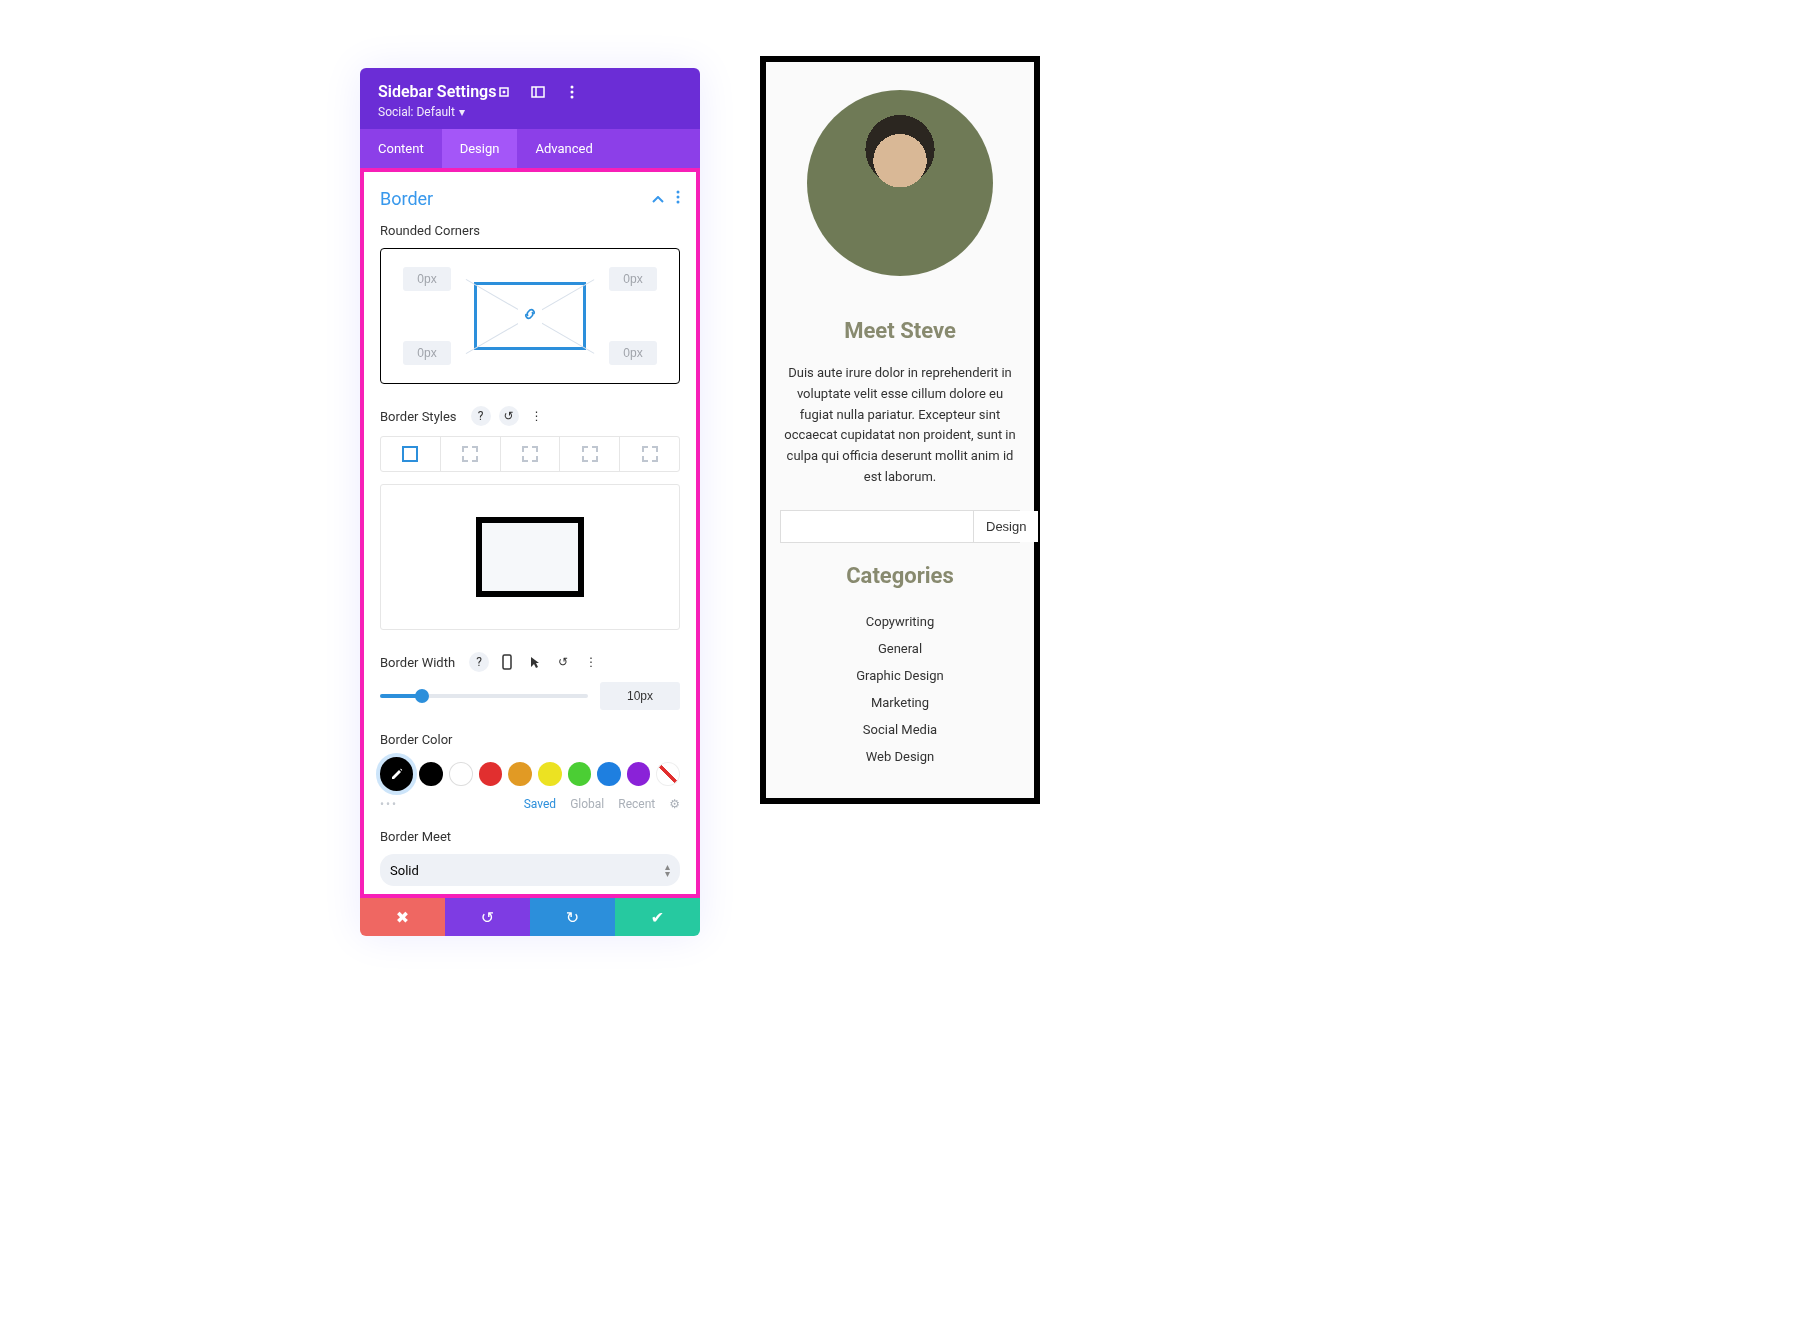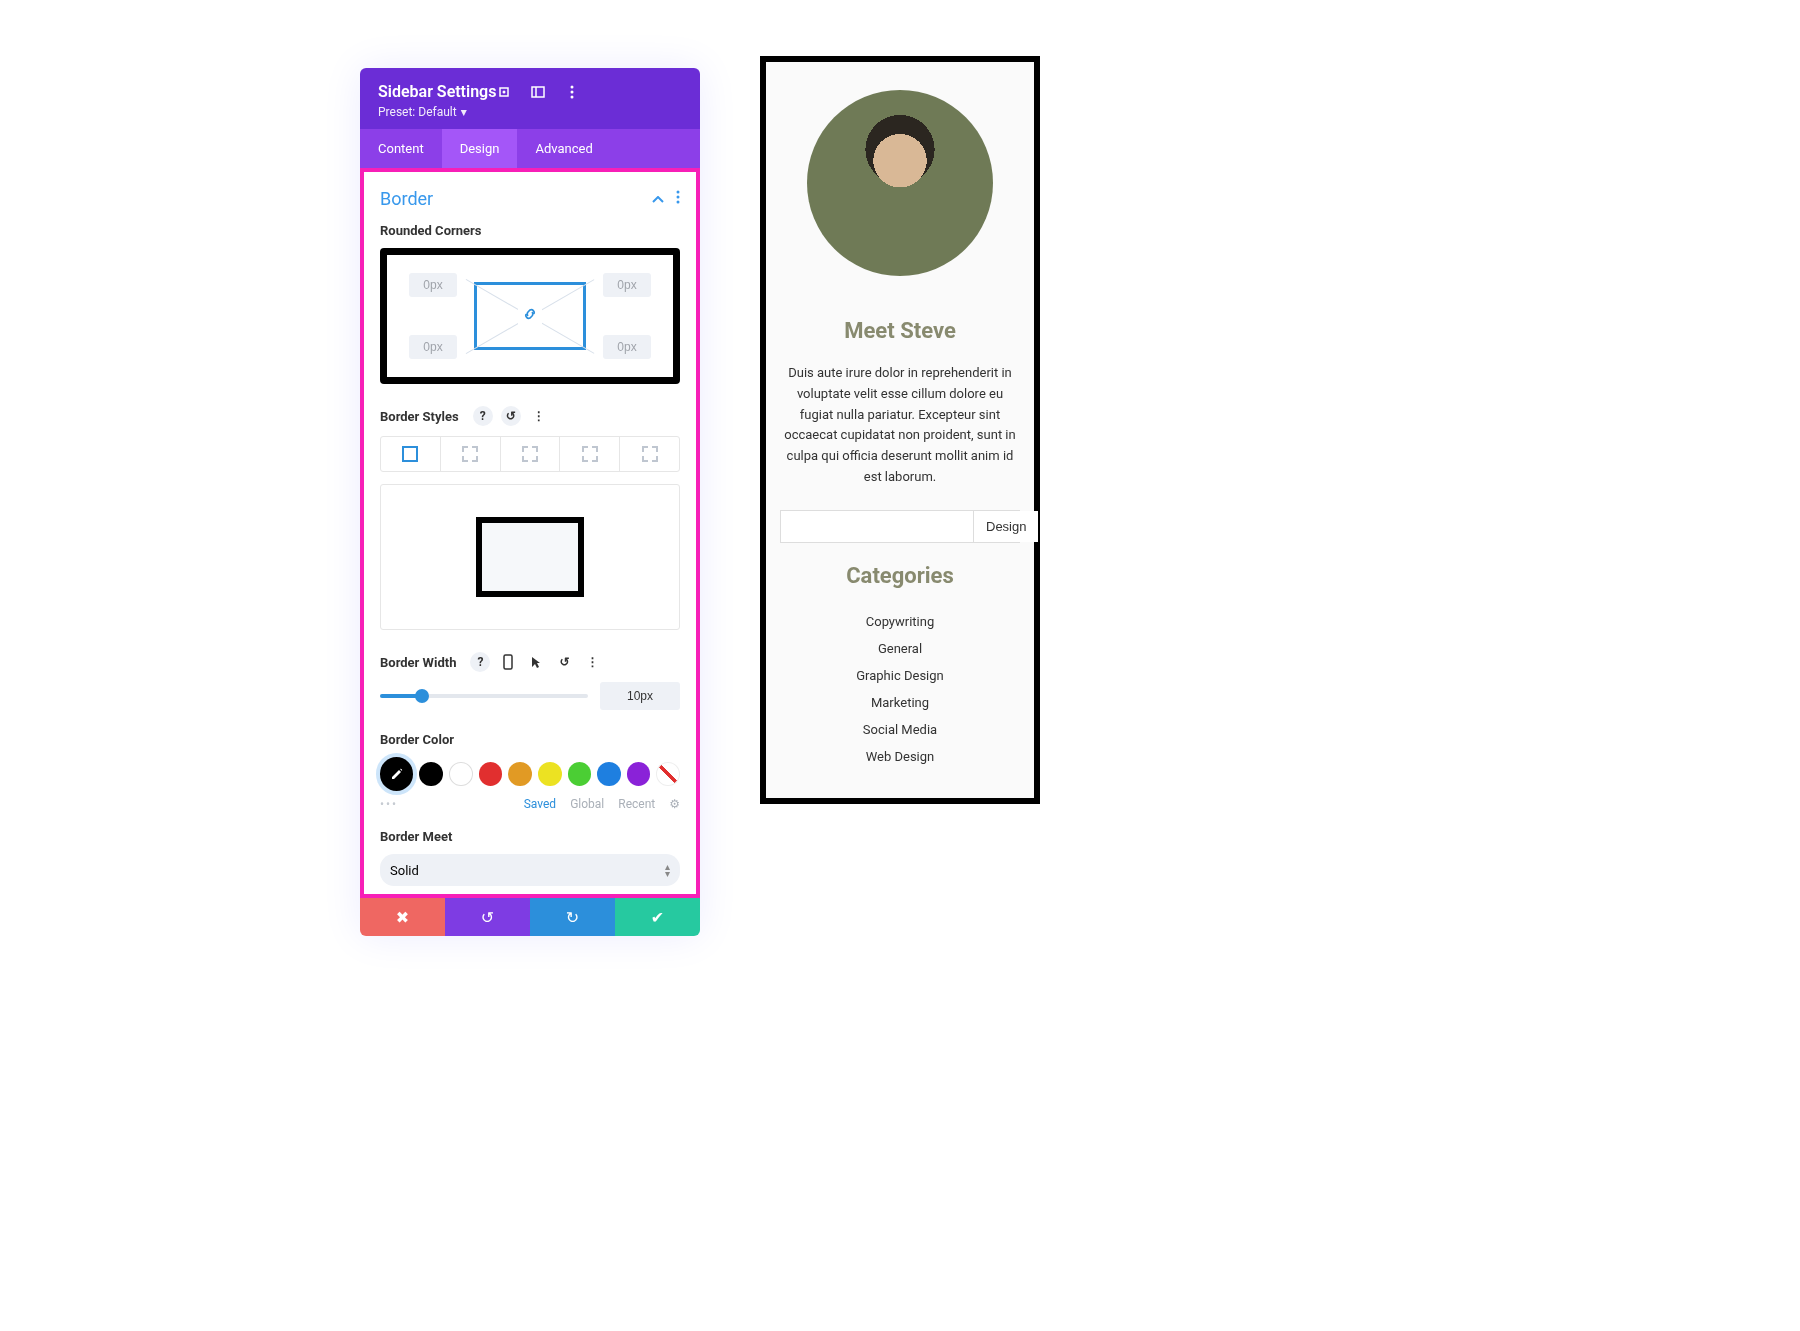--- a/index.html
+++ b/index.html
@@ -49,23 +49,23 @@
   padding: 16px 16px 8px;
 }
 .section-header {
   display: flex;
   justify-content: space-between;
   align-items: center;
   margin-bottom: 14px;
 }
 .section-title { color: #3898ec; font-size: 18px; }
 .section-ctrls { display: flex; gap: 12px; align-items: center; color:#3898ec; }
-.field-label { font-size: 13px; font-weight: 700; color: #333; margin-bottom: 10px; display:flex; align-items:center; gap:8px; }
+.field-label { font-size: 13px; font-weight: 400; color: #333; margin-bottom: 10px; display:flex; align-items:center; gap:8px; }
 .rounded-box {
-  border: 7px solid #000000;
+  border: 1px solid #000000;
   border-radius: 4px;
   padding: 20px 18px;
   position: relative;
   height: 136px;
   margin-bottom: 22px;
 }
 .corn-input {
   position: absolute;
   width: 48px;
   height: 24px;
@@ -230,21 +230,21 @@
         <span class="hicon">
             <svg width="4" height="14" viewBox="0 0 4 14">
               <circle cx="2" cy="2" r="1.5" fill="#fff"></circle>
               <circle cx="2" cy="7" r="1.5" fill="#fff"></circle>
               <circle cx="2" cy="12" r="1.5" fill="#fff"></circle>
             </svg>
           </span>
       </div>
     </div>
     <div class="preset">
-      <span>Preset: Default</span>
+      <span>Social: Default</span>
       <span>▾</span>
     </div>
   </div>
 
   <div class="tabs">
     <div class="tab">Content</div>
     <div class="tab active">Design</div>
     <div class="tab">Advanced</div>
   </div>
 

